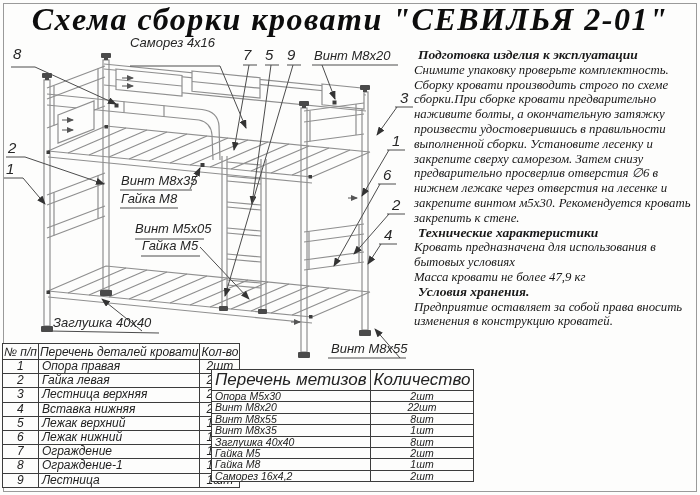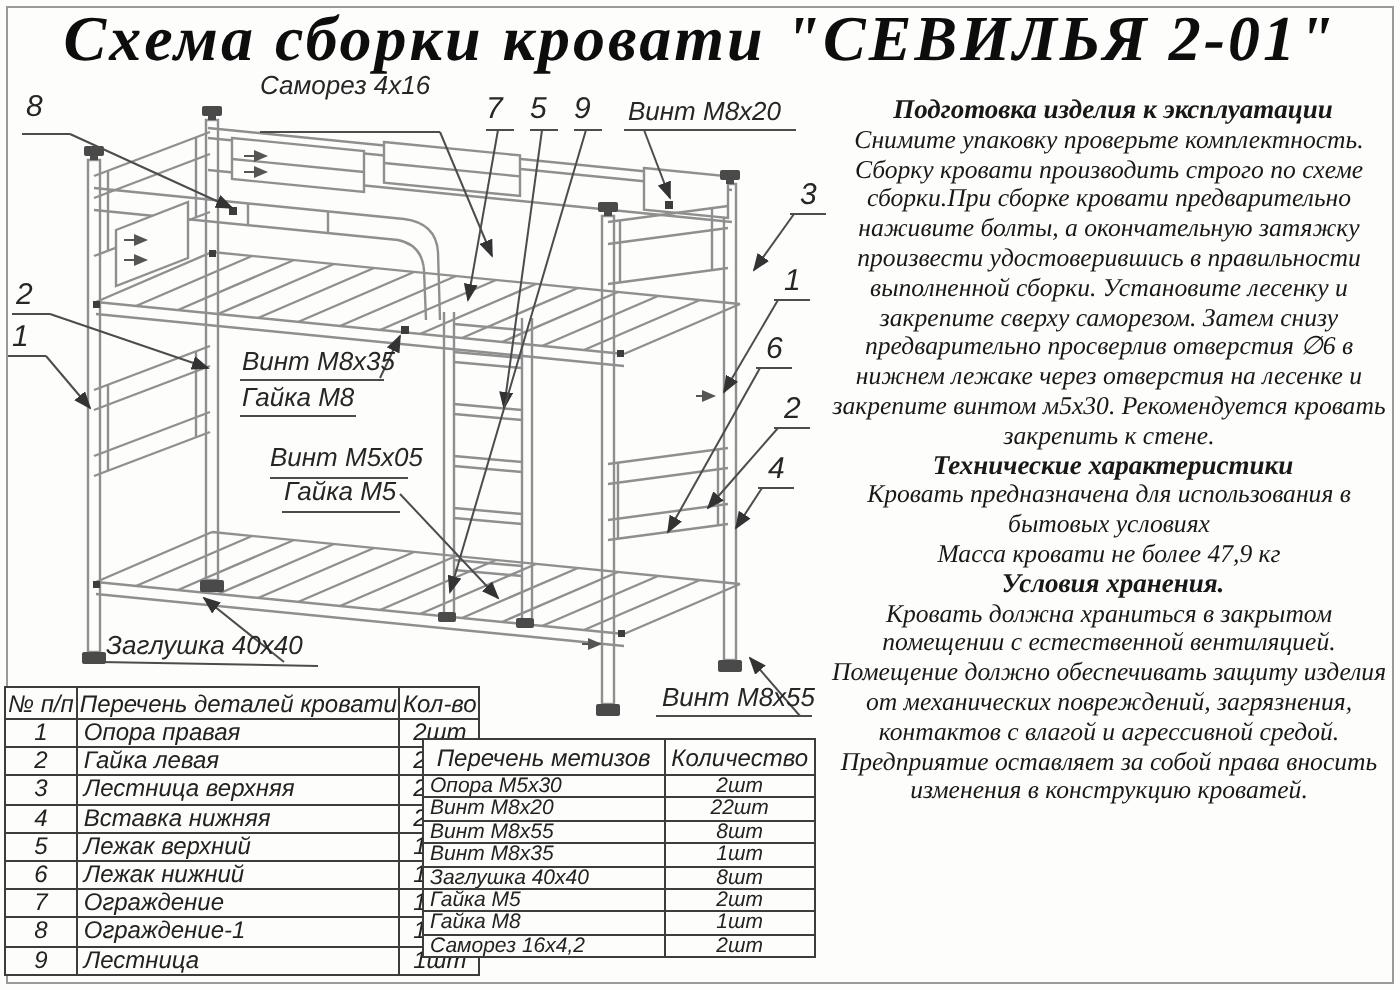--- a/index.html
+++ b/index.html
@@ -23,38 +23,38 @@
     white-space:nowrap; line-height:13px;
   }
   .co{
     position:absolute; font-style:italic; font-size:15px; color:#262626;
     white-space:nowrap; line-height:15px;
   }
   
   .rightcol{
     position:absolute; left:414px; top:48px; width:281px;
     font-family:"Liberation Serif", serif; font-style:italic;
-    font-size:12.8px; line-height:14.8px; color:#181818;text-align:center;
+    font-size:12.8px; line-height:14.8px; color:#181818;
   }
   .rightcol .head{font-weight:bold; font-size:13.5px; margin:0; padding-left:4px;}
   .rightcol p{margin:0;}
   
   table.sheet{
     position:absolute; border-collapse:collapse;
     font-style:italic; color:#222; background:#fdfdfc;
   }
   table.sheet th, table.sheet td{
     border:1.2px solid #3c3c3c; padding:0 3px; overflow:hidden; white-space:nowrap;
   }
   #parts-table{left:2px; top:343px; width:205px; font-size:12px;}
   #parts-table th{font-size:12px; font-weight:normal; height:15px; text-align:left; padding:0 1px;}
   #parts-table td{height:13.2px; line-height:13px;}
   #parts-table td:first-child, #parts-table td:last-child{text-align:center;}
   #hardware-table{left:211px; top:369px; width:197px; font-size:10.5px;}
-  #hardware-table th{font-size:12px; font-weight:normal; height:17px; text-align:center;}
+  #hardware-table th{font-size:17px; font-weight:normal; height:17px; text-align:center;}
   #hardware-table td{height:10.4px; line-height:10.4px;}
   #hardware-table td:last-child{text-align:center;}
 </style>
 </head>
 <body>
 
 <div id="page">
   <div id="page-border"></div>
 
   <div class="title">Схема сборки кровати "СЕВИЛЬЯ 2-01"</div>
@@ -217,21 +217,20 @@
   <div class="lbl" style="left:53px;  top:316px">Заглушка 40х40</div>
   <div class="lbl" style="left:331px; top:342px">Винт М8х55</div>
 
   <div class="rightcol">
     <p class="head">Подготовка изделия к эксплуатации</p>
     <p>Снимите упаковку проверьте комплектность. Сборку кровати производить строго по схеме сборки.При сборке кровати  предварительно наживите  болты, а окончательную затяжку произвести удостоверившись в правильности выполненной сборки. Установите лесенку и закрепите сверху саморезом. Затем снизу предварительно просверлив отверстия ∅6 в нижнем лежаке через отверстия на лесенке и закрепите винтом м5х30. Рекомендуется кровать закрепить к стене.</p>
     <p class="head">Технические характеристики</p>
     <p>Кровать предназначена для использования в бытовых условиях</p>
     <p>Масса кровати не более 47,9 кг</p>
     <p class="head">Условия хранения.</p>
-    <p>Кровать должна храниться в закрытом помещении с естественной вентиляцией. Помещение должно обеспечивать защиту изделия от механических повреждений, загрязнения, контактов с влагой и агрессивной средой.</p>
     <p>Предприятие оставляет за собой права вносить изменения в конструкцию кроватей.</p>
   </div>
 
   <table class="sheet" id="parts-table">
     <colgroup>
         <col style="width:27px">
         <col style="width:134px">
         <col style="width:44px">
       </colgroup>
     <thead>

